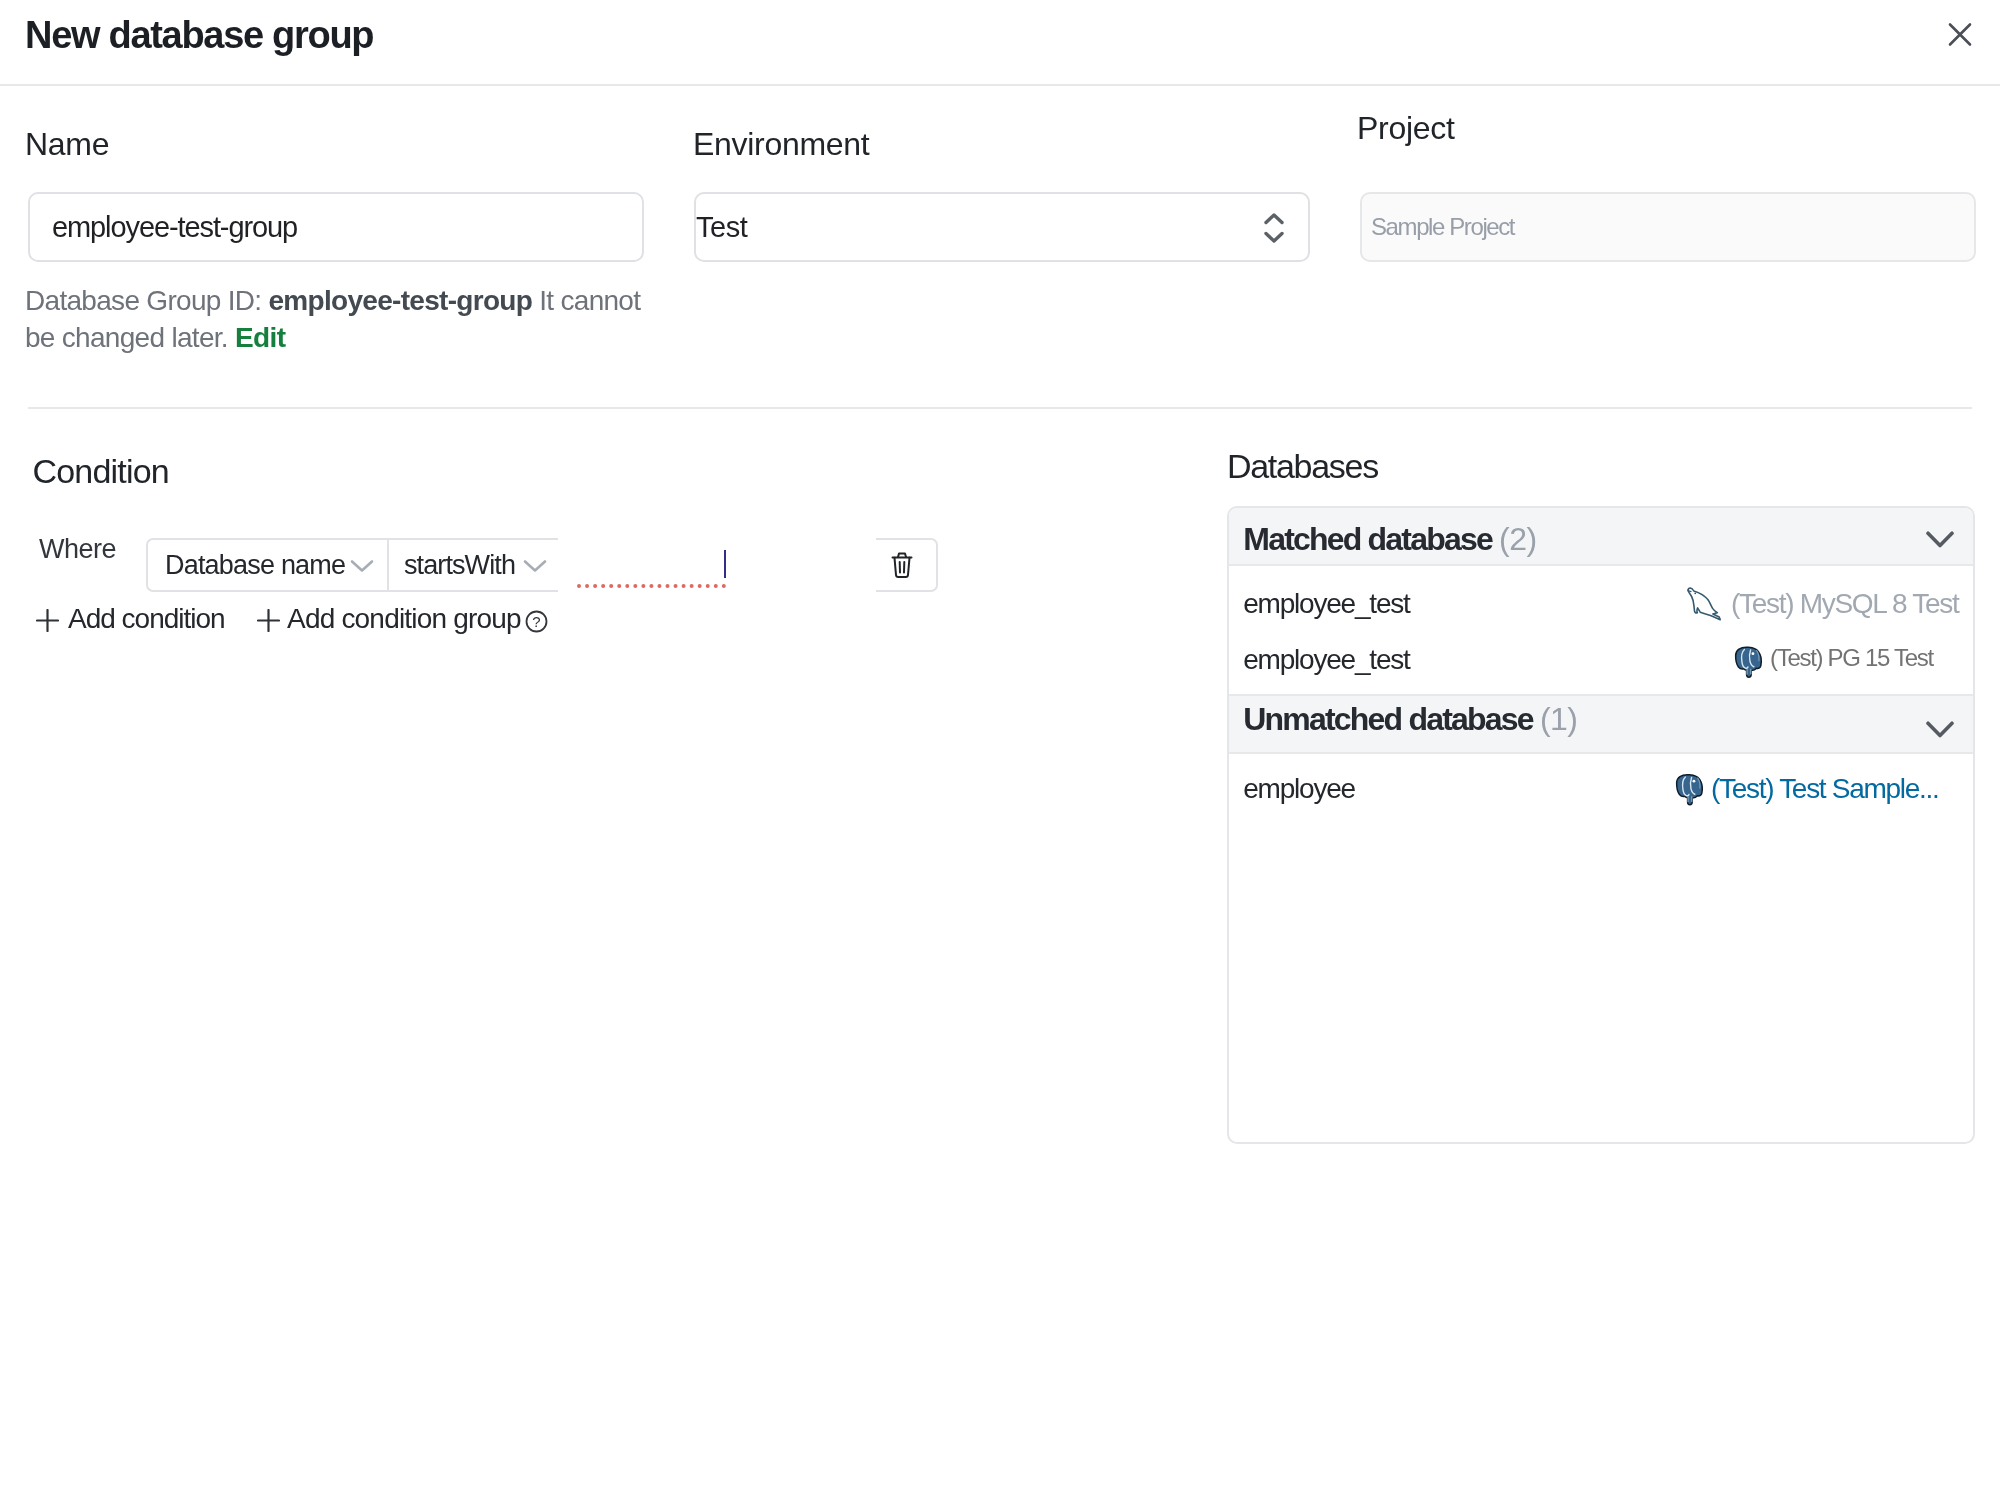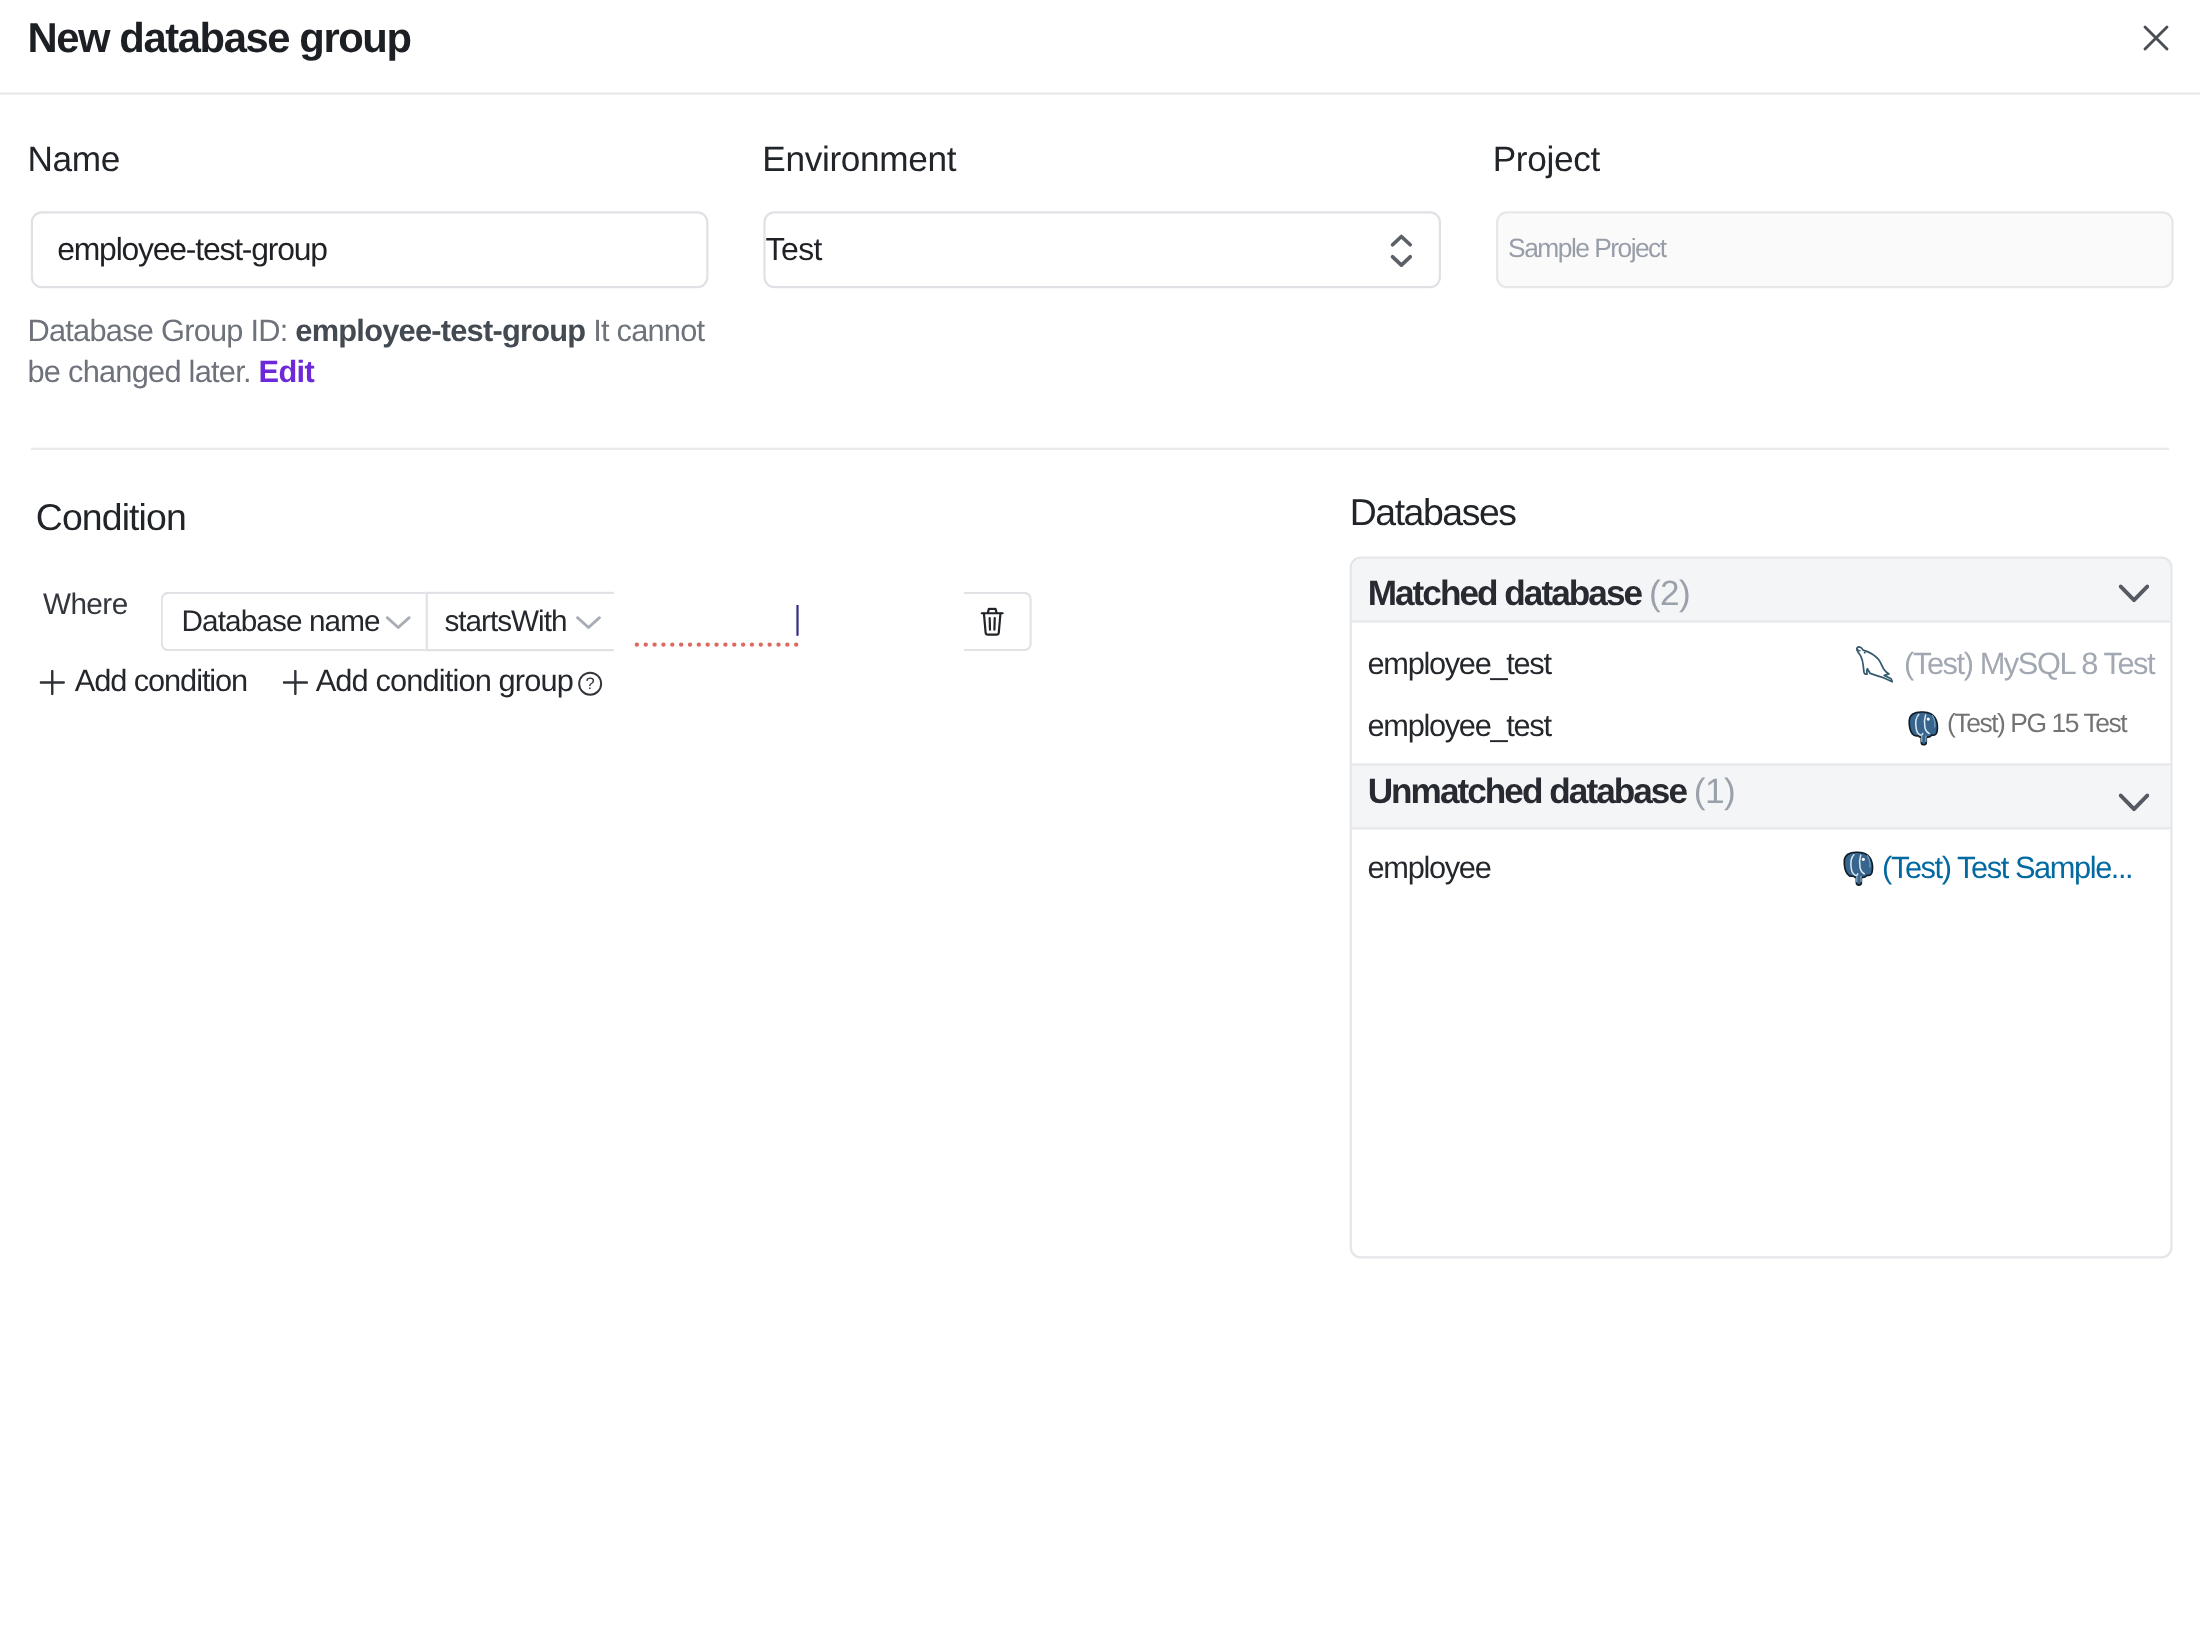--- a/index.html
+++ b/index.html
@@ -14,40 +14,40 @@
 <div class="abs lh1" style="left:25px; top:16px; font-size:38px; font-weight:700; letter-spacing:-1.3px; color:#1c1f23;">New database group</div>
 
 <svg class="abs" style="left:1948px; top:22px;" width="24" height="25" viewBox="0 0 24 25">
   <path d="M2 2.5 L22 22.5 M22 2.5 L2 22.5" stroke="#4a4f56" stroke-width="2.6" stroke-linecap="round" fill="none"></path>
 </svg>
 
 <div class="abs" style="left:0; top:84px; width:2000px; height:2px; background:#e7e8ea;"></div>
 
 <div class="abs lh1" style="left:25px; top:128.3px; font-size:32px; letter-spacing:-0.3px; color:#212529;">Name</div>
 <div class="abs lh1" style="left:693px; top:128.3px; font-size:32px; letter-spacing:-0.3px; color:#212529;">Environment</div>
-<div class="abs lh1" style="left:1357px; top:128px; font-size:32px; letter-spacing:-0.3px; color:#212529;">Project</div>
+<div class="abs lh1" style="left:1357px; top:112px; font-size:32px; letter-spacing:-0.3px; color:#212529;">Project</div>
 
 <div class="abs" style="left:28px; top:192px; width:616px; height:70px; border:2px solid #e0e1e5; border-radius:10px; background:#fff; display:flex; align-items:center;">
   <div class="lh1" style="margin-left:22px; font-size:29px; letter-spacing:-1.1px; color:#1f2125;">employee-test-group</div>
 </div>
 
 <div class="abs" style="left:694px; top:192px; width:616px; height:70px; border:2px solid #e0e1e5; border-radius:10px; background:#fff; display:flex; align-items:center;">
   <div class="lh1" style="font-size:29px; letter-spacing:-0.5px; color:#1f2125;">Test</div>
 </div>
 <svg class="abs" style="left:1262px; top:210px;" width="24" height="36" viewBox="0 0 24 36">
   <path d="M4 12.5 L12 5 L20 12.5" stroke="#5c6168" stroke-width="3.4" stroke-linecap="round" stroke-linejoin="round" fill="none"></path>
   <path d="M4 23.5 L12 31 L20 23.5" stroke="#5c6168" stroke-width="3.4" stroke-linecap="round" stroke-linejoin="round" fill="none"></path>
 </svg>
 
 <div class="abs" style="left:1360px; top:192px; width:616px; height:70px; border:2px solid #e6e7e9; border-radius:10px; background:#fafafb; display:flex; align-items:center;">
   <div class="lh1" style="margin-left:9px; font-size:24px; letter-spacing:-1.4px; color:#989ea8;">Sample Project</div>
 </div>
 
 <div class="abs lh1" style="left:25px; top:287.3px; font-size:28px; letter-spacing:-0.7px; color:#6e727a;">Database Group ID: <span style="font-weight:700; color:#444a52;">employee-test-group</span>&nbsp;<span>It cannot</span></div>
-<div class="abs lh1" style="left:25px; top:324px; font-size:28px; letter-spacing:-0.7px; color:#6e727a;">be changed later. <span style="font-weight:700; color:#6d28d9; letter-spacing:-0.6px;">Edit</span></div>
+<div class="abs lh1" style="left:25px; top:324px; font-size:28px; letter-spacing:-0.7px; color:#6e727a;">be changed later. <span style="font-weight:700; color:#15803d; letter-spacing:-0.6px;">Edit</span></div>
 
 <div class="abs" style="left:28px; top:407px; width:1944px; height:2px; background:#e7e8ea;"></div>
 
 <div class="abs lh1" style="left:32.5px; top:453.7px; font-size:34px; letter-spacing:-0.8px; color:#212529;">Condition</div>
 
 <div class="abs lh1" style="left:39px; top:535.5px; font-size:27px; letter-spacing:-0.5px; color:#33373d;">Where</div>
 
 <div class="abs" style="left:146px; top:521px; width:792px; height:54px;margin-top:17px;">
 
   <div class="abs" style="left:0; top:0; width:241px; height:54px; border:2px solid #e1e2e5; border-right:none; border-radius:7px 0 0 7px; background:#fff; display:flex; align-items:center;">

